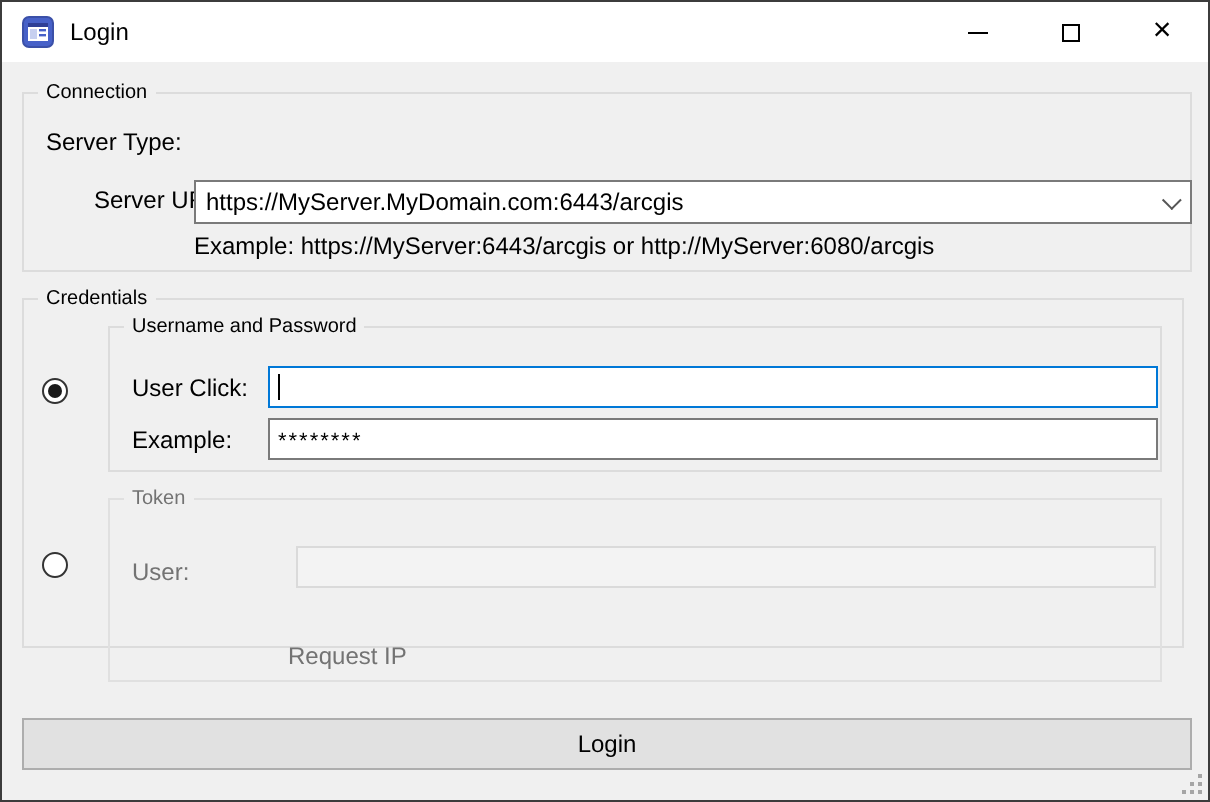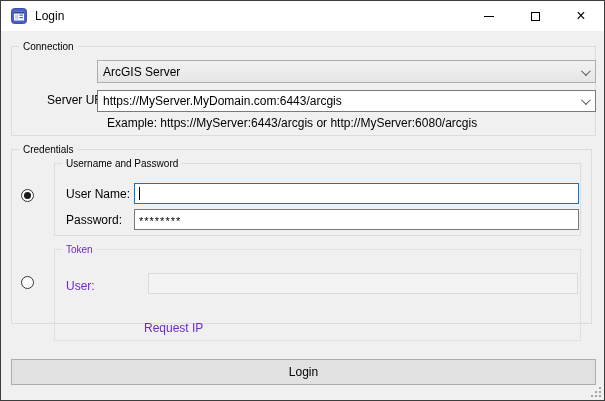--- a/index.html
+++ b/index.html
@@ -42,21 +42,21 @@
   .groupbox {
     position: absolute;
     border: 1px solid #dcdcdc;
   }
   .groupbox .legend {
     position: absolute; top: -8px; left: 7px;
     background: #f0f0f0; padding: 0 4px;
     font-size: 10px; line-height: 15px; white-space: nowrap;
   }
   .groupbox.disabled { border-color: #e0e0e0; }
-  .disabled-text { color: #6d28d9; }
+  .disabled-text { color: #737373; }
   
   .lbl { position: absolute; white-space: nowrap; font-size: 12px; line-height: 15px; }
   
   .combo {
     position: absolute; height: 23px;
     border: 1px solid #abadb3;
     background: linear-gradient(180deg, #f2f2f2 0%, #e5e5e5 100%);
     display: flex; align-items: center;
     padding-left: 5px;
     font-size: 12px;
@@ -148,46 +148,43 @@
         </div>
       <div class="win-btn">
           <span class="glyph-close">×</span>
         </div>
     </div>
   </div>
 
   <div class="groupbox" style="left:10px; top:45px; width:585px; height:90px;">
     <span class="legend">Connection</span>
   </div>
-  <div class="combo" style="left:96px; top:59px; width:499px;">
-    <span>ArcGIS Server</span>
-    <span class="chevron"></span>
-  </div>
+  <span class="lbl" style="left:22px; top:63px;">Server Type:</span>
   <span class="lbl" style="left:22px; top:92px;margin-left:24px;">Server URL:</span>
   <div class="combo editable" style="left:96px; top:89px; width:499px;">
     <span>https://MyServer.MyDomain.com:6443/arcgis</span>
     <span class="chevron" style="top:7px;"></span>
   </div>
-  <span class="lbl" style="left:106px; top:115px;">Example: https://MyServer:6443/arcgis or http://MyServer:6080/arcgis</span>
+  <span class="lbl" style="left:96px; top:115px;">Example: https://MyServer:6443/arcgis or http://MyServer:6080/arcgis</span>
 
   <div class="groupbox" style="left:10px; top:148px; width:581px; height:175px;">
     <span class="legend">Credentials</span>
   </div>
 
   <span class="radio checked" style="left:20px; top:188px;">
       <span class="dot"></span>
     </span>
 
   <div class="groupbox" style="left:53px; top:162px; width:527px; height:73px;">
     <span class="legend">Username and Password</span>
   </div>
-  <span class="lbl" style="left:65px; top:186px;">User Name:</span>
+  <span class="lbl" style="left:65px; top:186px;">User Click:</span>
   <input class="txt focused" style="left: 133px; top: 182px; width: 445px;" value="">
   <span class="caret" style="left:138px; top:186px;"></span>
-  <span class="lbl" style="left:65px; top:212px;">Password:</span>
+  <span class="lbl" style="left:65px; top:212px;">Example:</span>
   <input class="txt pw" style="left: 133px; top: 208px; width: 445px;" value="********">
 
   <span class="radio" style="left:20px; top:275px;"></span>
 
   <div class="groupbox disabled" style="left:53px; top:248px; width:527px; height:92px;">
     <span class="legend disabled-text">Token</span>
   </div>
   <span class="lbl disabled-text" style="left:65px; top:278px;">User:</span>
   <input class="txt disabled" disabled="" style="left: 147px; top: 272px; width: 430px;" value="">
   <span class="lbl disabled-text" style="left:143px; top:320px;">Request IP</span>

